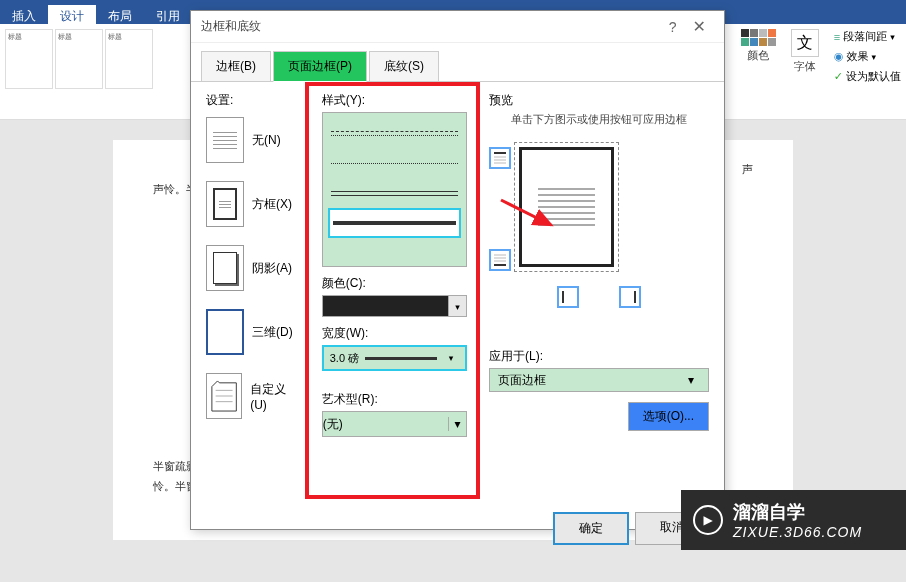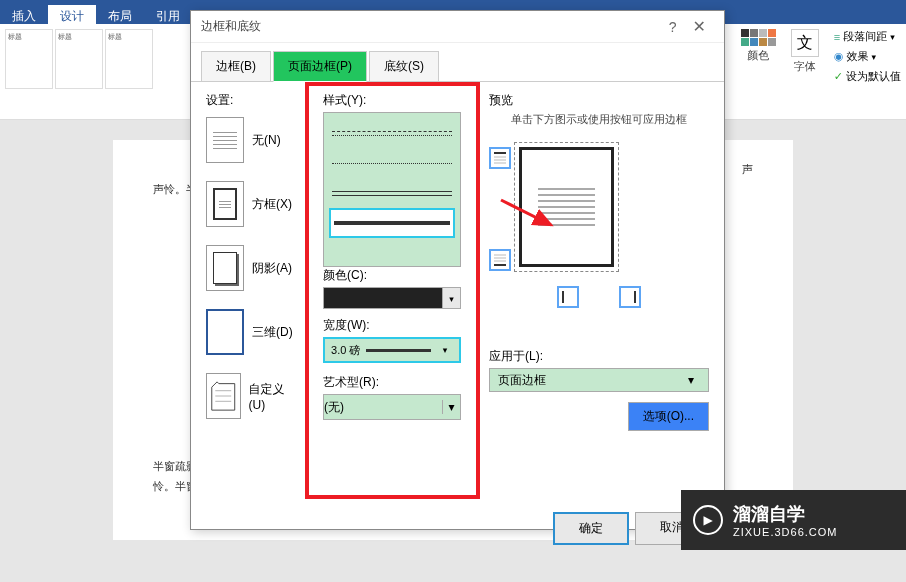--- a/index.html
+++ b/index.html
@@ -29,21 +29,21 @@
     
     
     .dialog { position: absolute; top: 10px; left: 190px; width: 535px; height: 520px; background: #fff; border: 1px solid #888; box-shadow: 2px 2px 10px rgba(0,0,0,0.2); z-index: 50; }
     .dialog-titlebar { background: #fff; padding: 6px 10px; display: flex; align-items: center; border-bottom: 1px solid #eee; }
     .dialog-title { font-size: 12px; color: #444; }
     .dialog-help { margin-left: auto; font-size: 14px; color: #666; padding: 0 8px; cursor: pointer; }
     .dialog-close { font-size: 16px; color: #666; padding: 0 8px; cursor: pointer; }
     .dialog-tabs { display: flex; border-bottom: 1px solid #ccc; padding: 8px 10px 0 10px; gap: 2px; }
     .dialog-tab { padding: 6px 14px; border: 1px solid #ccc; border-bottom: none; background: #f5f5f5; cursor: pointer; font-size: 12px; }
     .dialog-tab.active { background: #22c55e; border-bottom: 1px solid #fff; margin-bottom: -1px; }
-    .dialog-body { padding: 10px 15px; display: flex; gap: 28px; height: 420px; }
+    .dialog-body { padding: 10px 15px; display: flex; gap: 22px; height: 420px; }
     
     .settings-col { width: 100px; }
     .settings-label { font-size: 12px; margin-bottom: 8px; }
     .setting-opt { display: flex; align-items: center; gap: 8px; margin-bottom: 18px; }
     .setting-icon { width: 38px; height: 46px; border: 1px solid #999; background: #fff; display: flex; flex-direction: column; padding: 6px; gap: 3px; justify-content: center; }
     .setting-icon.selected { border: 2px solid #2b579a; }
     .line-sm { height: 1px; background: #999; }
     .box-border { border: 2px solid #333; height: 100%; padding: 4px; display: flex; flex-direction: column; gap: 2px; justify-content: center; }
     .shadow-box { border: 1px solid #333; box-shadow: 2px 2px 0 #666; height: 100%; }
     .three-d { border: 3px solid #2b579a; }
@@ -89,21 +89,21 @@
     
     .dialog-footer { display: flex; justify-content: flex-end; gap: 6px; padding: 10px 15px; text-align: right; }
     .footer-btn { border: 1px solid #aaa; padding: 6px 24px; background: #e8e8e8; cursor: pointer; }
     .footer-btn.primary { border: 2px solid #2b8fd0; }
     
     
     .watermark { position: absolute; right: 0; bottom: 32px; width: 225px; height: 60px; background: #2c2c2c; color: #fff; display: flex; align-items: center; padding: 0 12px; z-index: 100; }
     .wm-icon { border: 2px solid #fff; border-radius: 50%; width: 30px; height: 30px; display: flex; align-items: center; justify-content: center; }
     .wm-text { margin-left: 10px; }
     .wm-main { font-size: 18px; font-weight: bold; }
-    .wm-sub { font-size: 11px; letter-spacing: 1px; }
+    .wm-sub { font-size: 14px; letter-spacing: 1px; font-style: italic; }
   </style>
 </head>
 <body>
 
 <div class="ribbon">
   <div class="ribbon-tabs">
     <span class="ribbon-tab">插入</span>
     <span class="ribbon-tab active">设计</span>
     <span class="ribbon-tab">布局</span>
     <span class="ribbon-tab">引用</span>
@@ -235,31 +235,31 @@
             <div class="dash2"></div>
           </div>
         <div class="style-item">
             <div class="solid1"></div>
             <div class="solid1"></div>
           </div>
         <div class="style-item selected">
             <div class="solid3"></div>
           </div>
       </div>
-      <div class="style-label" style="">颜色(C):</div>
+      <div class="style-label" style="margin-top:8px">颜色(C):</div>
       <div class="color-sel">
           <div class="dd">▾</div>
         </div>
       <div class="style-label" style="margin-top:8px">宽度(W):</div>
       <div class="width-sel">
         <span class="width-val">3.0 磅</span>
         <div class="width-line"></div>
         <div class="dd">▾</div>
       </div>
-      <div class="style-label" style="margin-top:11px">艺术型(R):</div>
+      <div class="style-label" style="margin-top:20px">艺术型(R):</div>
       <div class="art-sel">
         <span>(无)</span>
         <div class="dd" style="margin-left:auto;width:18px;text-align:center;border-left:1px solid #aaa">▾</div>
       </div>
     </div>
 
     <div class="preview-col">
       <div class="style-label">预览</div>
       <div class="preview-hint">单击下方图示或使用按钮可应用边框</div>
       <div class="preview-area">

